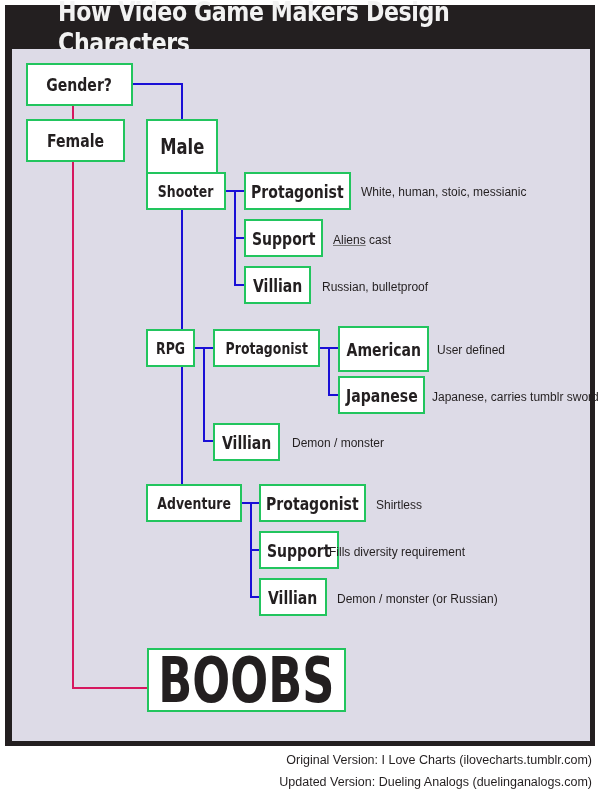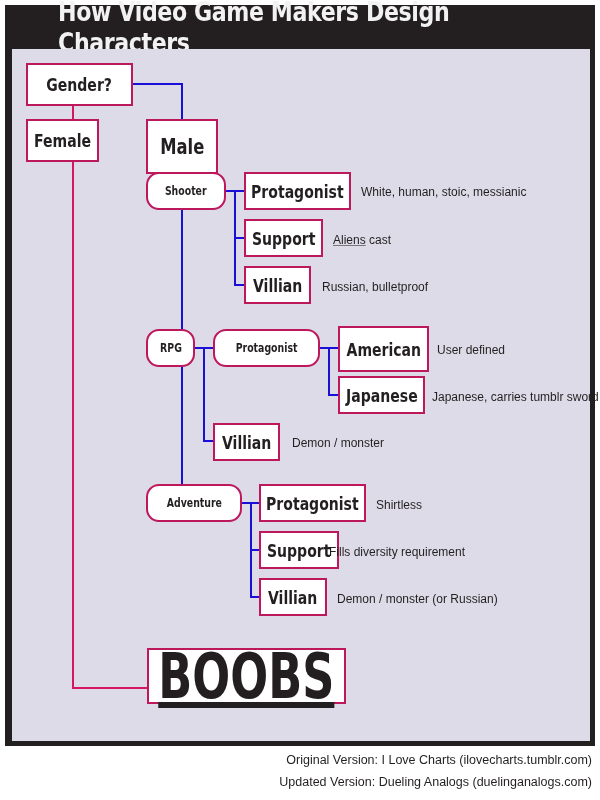--- a/index.html
+++ b/index.html
@@ -3,27 +3,27 @@
   <meta charset="utf-8">
   <style>
     html, body { margin: 0; padding: 0; background: #ffffff; }
     body { width: 600px; height: 800px; position: relative; overflow: hidden; font-family: "Liberation Sans", sans-serif; }
     .frame { position: absolute; left: 5px; top: 5px; width: 590px; height: 741px; background: #231f20; }
     .title { position: absolute; left: 0; top: 0; width: 590px; height: 44px; display: flex; align-items: center; justify-content: center;
       color: #f2f2f2; font-family: "DejaVu Sans", sans-serif; font-weight: bold; font-size: 27px; letter-spacing: -0.5px;
       transform: scaleX(0.82); transform-origin: center; }
     .panel { position: absolute; left: 7px; top: 44px; width: 578px; height: 692px; background: #dddbe7; }
     svg.lines { position: absolute; left: 0; top: 0; width: 600px; height: 800px; }
-    .node { position: absolute; background: #ffffff; border: 2px solid #be185d; box-sizing: border-box;
+    .node { position: absolute; background: #ffffff; border: 2px solid #22c55e; box-sizing: border-box;
       display: flex; align-items: center; justify-content: center; color: #231f20;
       font-family: "DejaVu Sans", sans-serif; font-weight: bold; white-space: nowrap; }
     .node span { display: inline-block; transform: scaleX(0.78); }
     .n-lg { font-size: 21px; }
     .n-md { font-size: 18px; }
-    .n-sm { font-size: 12px; border-radius: 13px; }
+    .n-sm { font-size: 16px; }
     .n-xl { font-size: 62px; }
     .n-xl span { transform: scaleX(0.72); }
     .note { position: absolute; font-size: 12px; color: #231f20; white-space: nowrap; font-family: "Liberation Sans", sans-serif; }
     .note u { text-decoration: underline; text-decoration-color: #777; }
     .footer { position: absolute; right: 8px; font-size: 12.5px; color: #231f20; font-family: "Liberation Sans", sans-serif; white-space: nowrap; }
   </style>
 </head>
 <body>
 
 <div class="frame">
@@ -55,21 +55,21 @@
 
     <line x1="242" y1="503" x2="260" y2="503"></line>
     <polyline points="251,503 251,550 260,550"></polyline>
     <polyline points="251,550 251,597 260,597"></polyline>
   </g>
 </svg>
 
 <div class="node n-md" style="left:26px;top:63px;width:107px;height:43px;">
     <span>Gender?</span>
   </div>
-<div class="node n-md" style="left:26px;top:119px;width:73px;height:43px;justify-content:center;">
+<div class="node n-md" style="left:26px;top:119px;width:99px;height:43px;justify-content:center;">
     <span>Female</span>
   </div>
 <div class="node n-lg" style="left:146px;top:119px;width:72px;height:55px;">
     <span>Male</span>
   </div>
 
 <div class="node n-sm" style="left:146px;top:172px;width:80px;height:38px;">
     <span>Shooter</span>
   </div>
 <div class="node n-md" style="left:244px;top:172px;width:107px;height:38px;">
@@ -113,18 +113,18 @@
 <div class="note" style="left:376px;top:498px;">Shirtless</div>
 <div class="node n-md" style="left:259px;top:531px;width:80px;height:38px;">
     <span>Support</span>
   </div>
 <div class="note" style="left:329px;top:545px;">Fills diversity requirement</div>
 <div class="node n-md" style="left:259px;top:578px;width:68px;height:38px;">
     <span>Villian</span>
   </div>
 <div class="note" style="left:337px;top:592px;">Demon / monster (or Russian)</div>
 
-<div class="node n-xl" style="left:147px;top:648px;width:199px;height:56px;text-decoration:underline;">
+<div class="node n-xl" style="left:147px;top:648px;width:199px;height:64px;">
     <span>BOOBS</span>
   </div>
 
 <div class="footer" style="top:753px;">Original Version: I Love Charts (ilovecharts.tumblr.com)</div>
 <div class="footer" style="top:775px;">Updated Version: Dueling Analogs (duelinganalogs.com)</div>
 
 </body></html>

